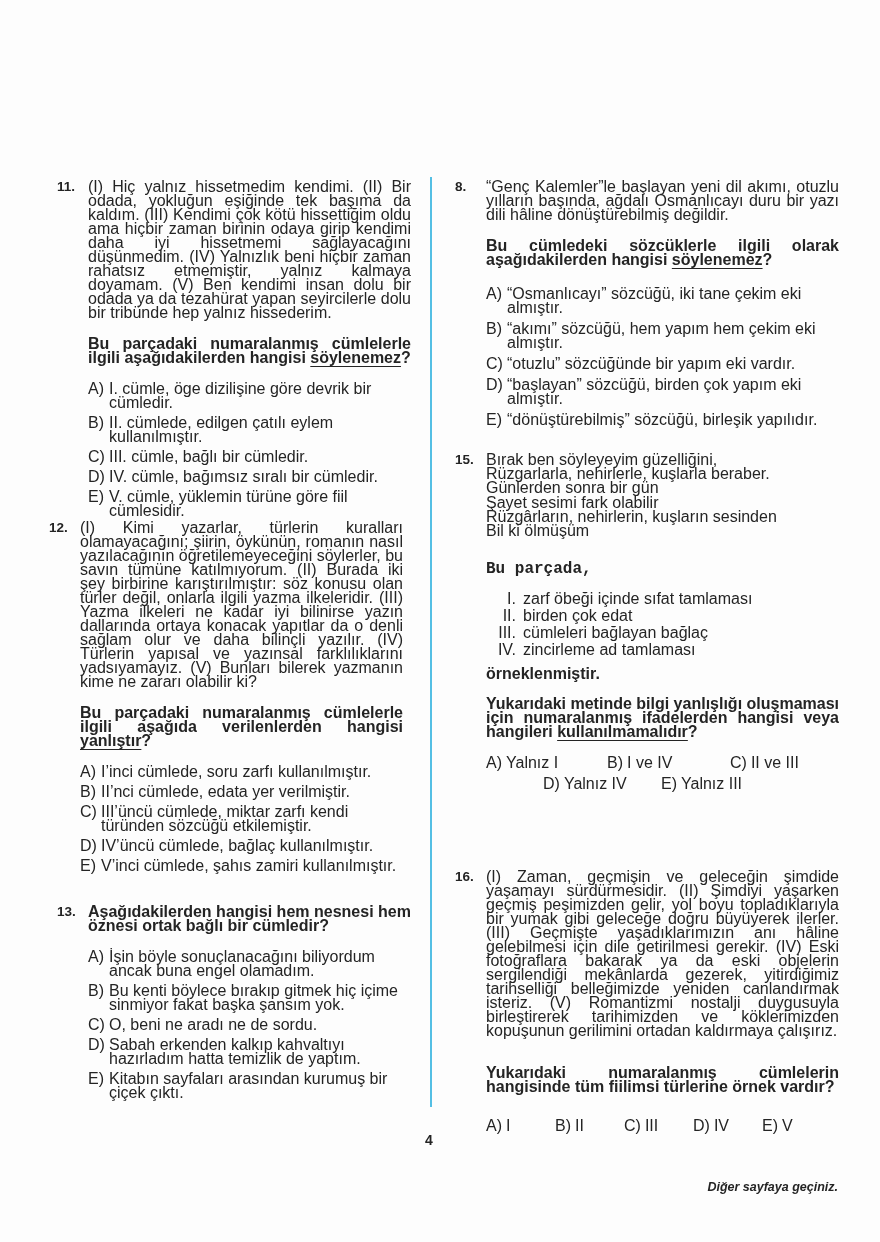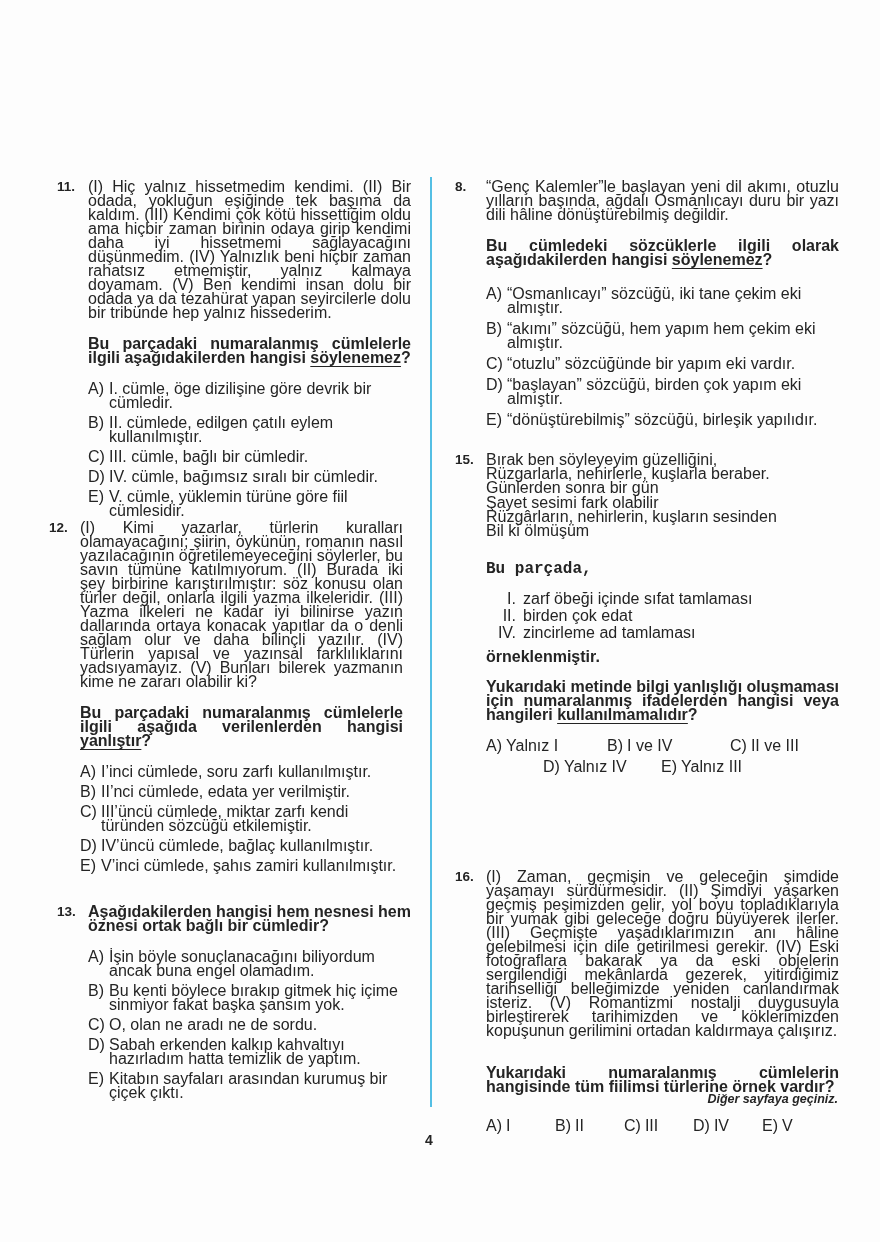--- a/index.html
+++ b/index.html
@@ -53,21 +53,21 @@
   #q16 { top:870px; left:455px; width:384px; }
   #divider {
     position:absolute; left:430px; top:177px;
     width:2px; height:930px; background:#54bfe4;
   }
   #page-num {
     position:absolute; left:414px; top:1132px; width:30px;
     text-align:center; font-weight:bold; font-size:14px;
   }
   #footer-note {
-    position:absolute; right:42px; top:1092px;
+    position:absolute; right:42px; top:1180px;
     font-weight:bold; font-style:italic; font-size:12.5px;
   }
 </style>
 </head>
 <body>
 
 <div class="q" id="q11">
   <div class="qnum">11.</div>
   <div class="qbody">
     <p class="passage">(I) Hiç yalnız hissetmedim kendimi. (II) Bir odada, yokluğun eşiğinde tek başıma da kaldım. (III) Kendimi çok kötü hissettiğim oldu ama hiçbir zaman birinin odaya girip kendimi daha iyi hissetmemi sağlayacağını düşünmedim. (IV) Yalnızlık beni hiçbir zaman rahatsız etmemiştir, yalnız kalmaya doyamam. (V) Ben kendimi insan dolu bir odada ya da tezahürat yapan seyircilerle dolu bir tribünde hep yalnız hissederim.</p>
@@ -135,21 +135,21 @@
       <div class="opt">
           <span class="opt-label">A)</span>
           <span class="opt-text">İşin böyle sonuçlanacağını biliyordum ancak buna engel olamadım.</span>
         </div>
       <div class="opt">
           <span class="opt-label">B)</span>
           <span class="opt-text">Bu kenti böylece bırakıp gitmek hiç içime sinmiyor fakat başka şansım yok.</span>
         </div>
       <div class="opt">
           <span class="opt-label">C)</span>
-          <span class="opt-text">O, olan ne aradı ne de sordu.</span>
+          <span class="opt-text">O, beni ne aradı ne de sordu.</span>
         </div>
       <div class="opt">
           <span class="opt-label">D)</span>
           <span class="opt-text">Sabah erkenden kalkıp kahvaltıyı hazırladım hatta temizlik de yaptım.</span>
         </div>
       <div class="opt">
           <span class="opt-label">E)</span>
           <span class="opt-text">Kitabın sayfaları arasından kurumuş bir çiçek çıktı.</span>
         </div>
     </div>
@@ -199,20 +199,24 @@
     </div>
     <p class="intro">Bu parçada,</p>
     <div class="ilist">
       <div class="item">
           <span class="item-num">I.</span>
           <span class="item-text">zarf öbeği içinde sıfat tamlaması</span>
         </div>
       <div class="item">
           <span class="item-num">II.</span>
           <span class="item-text">birden çok edat</span>
+        </div>
+      <div class="item">
+          <span class="item-num">III.</span>
+          <span class="item-text">cümleleri bağlayan bağlaç</span>
         </div>
       <div class="item">
           <span class="item-num">IV.</span>
           <span class="item-text">zincirleme ad tamlaması</span>
         </div>
     </div>
     <p class="outro">örneklenmiştir.</p>
     <p class="stem"><span>Yukarıdaki metinde bilgi yanlışlığı oluşmaması için numaralanmış ifadelerden hangisi veya hangileri </span><span class="u">kullanılmamalıdır</span><span>?</span></p>
     <div class="opts-grid">
       <span class="og" id="o15a"><span class="opt-label">A)</span><span>Yalnız I</span></span>

